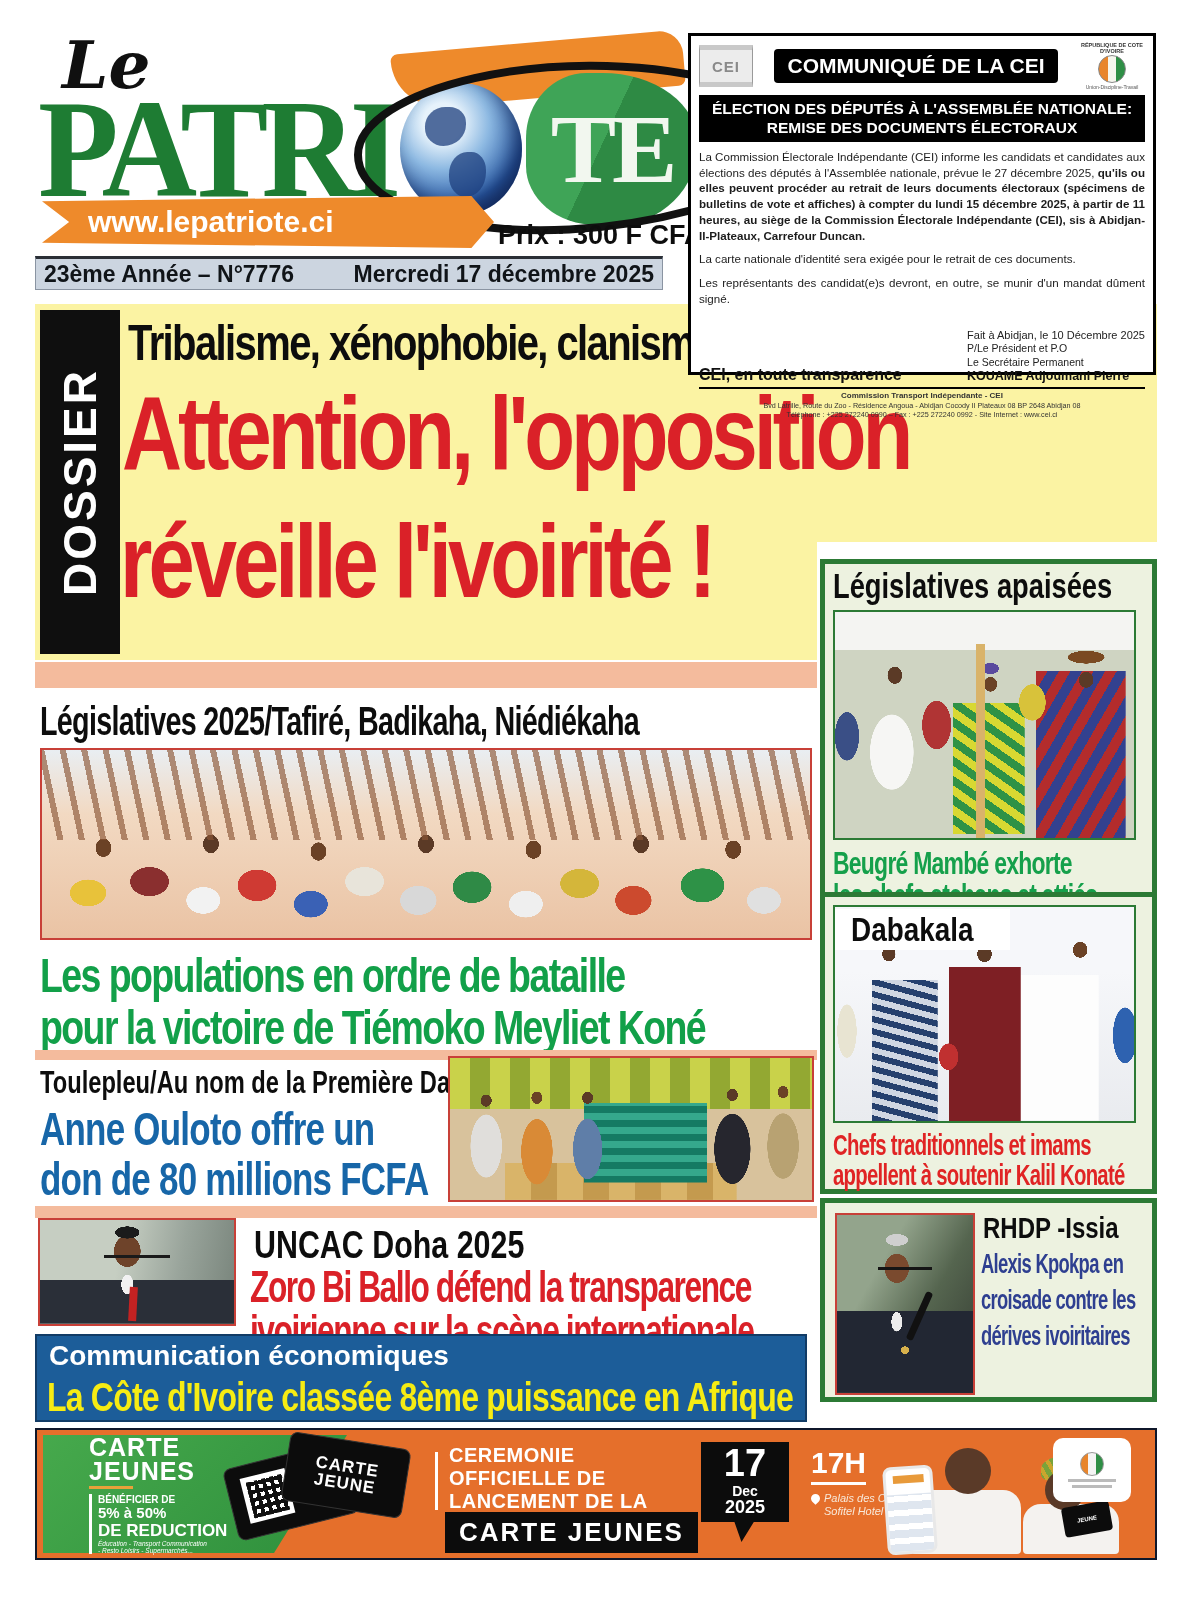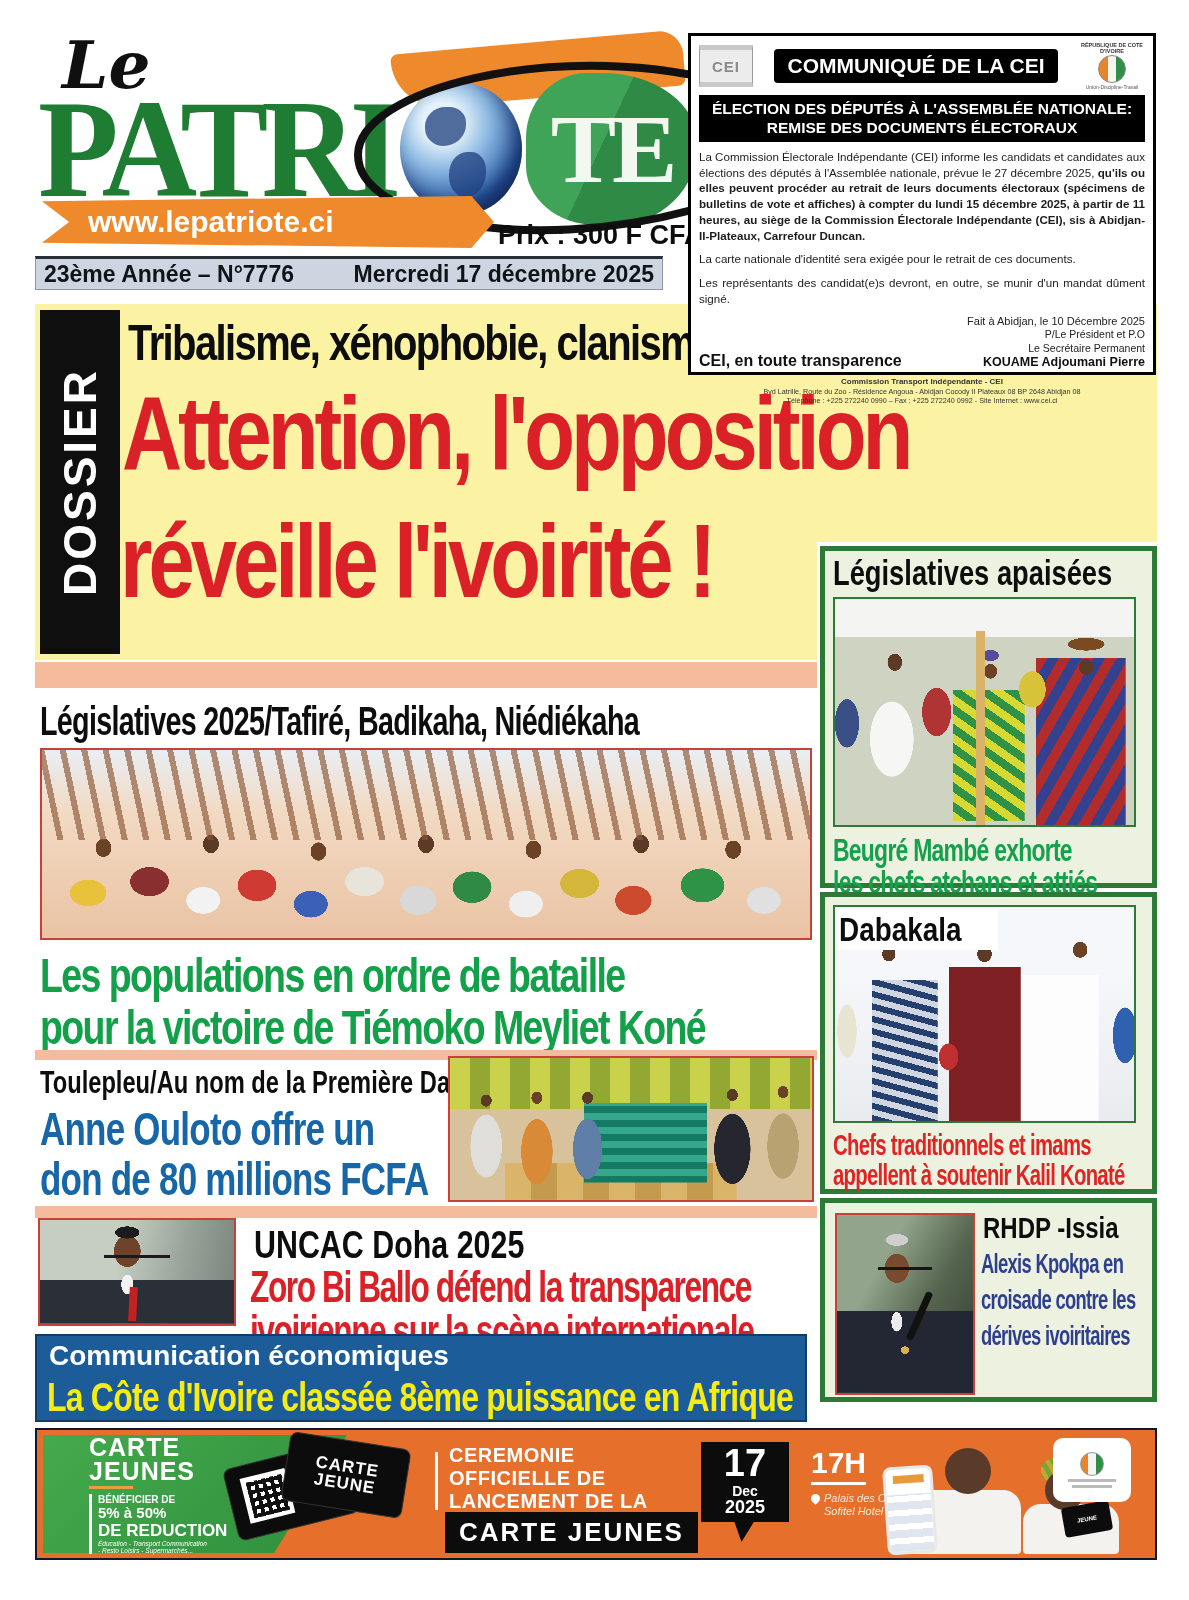--- a/index.html
+++ b/index.html
@@ -52,21 +52,21 @@
   #emblem .rep{font-size:5.5px;font-weight:bold;color:#333;text-align:center;}
   #emblem .circ{width:26px;height:26px;border-radius:50%;margin:1px 0;
     background:linear-gradient(90deg,#e8852c 33%,#f6f6ee 33% 66%,#2f8f46 66%);border:1px solid #888;}
   #emblem .mot{font-size:5px;color:#555;text-align:center;}
   #comm-subject{margin-top:5px;background:#000;color:#fff;text-align:center;
     font-weight:bold;font-size:15.5px;line-height:1.25;padding:4px 4px;}
   #comm-body{margin-top:7px;font-size:11.6px;line-height:1.36;color:#1c1c1c;text-align:justify;}
   #comm-body p{margin:0 0 8px 0;}
   #comm-sig{display:flex;justify-content:space-between;align-items:flex-end;margin-top:2px;}
   #comm-sig .left{font-size:16px;font-weight:bold;color:#111;}
-  #comm-sig .right{text-align:right;line-height:1.25;}
+  #comm-sig .right{text-align:left;line-height:1.25;margin-top:14px;}
   #comm-sig .d{font-size:11px;color:#222;}
   #comm-sig .s{font-size:10.5px;color:#222;}
   #comm-sig .n{font-size:12.5px;font-weight:bold;color:#111;}
   #comm-foot{border-top:2px solid #000;margin-top:3px;padding-top:2px;text-align:center;color:#333;line-height:1.25;}
   #comm-foot .f1{font-size:8px;font-weight:bold;}
   #comm-foot .f2{font-size:7.2px;}
 
   
   #yellow-main{left:35px;top:304px;width:782px;height:356px;background:#fbf3a3;}
   #yellow-ext{left:817px;top:304px;width:340px;height:238px;background:#fbf3a3;z-index:1;}
@@ -196,26 +196,26 @@
       radial-gradient(5px 5px at 50% 76%, #d8b14c 80%, transparent 81%),
       linear-gradient(#222733 0 0),
       linear-gradient(120deg,#93a48c 0 30%, #55654f 60%, #333a31 100%);
     background-size:auto,auto,auto,auto,100% 46%,auto;
     background-position:0 0,0 0,0 0,0 0,50% 100%,0 0;background-repeat:no-repeat;}
   #photo-box3 .mic{position:absolute;left:58%;top:42%;width:7px;height:52px;background:#111;transform:rotate(24deg);border-radius:3px;}
   #photo-box3 .glasses{position:absolute;left:30%;top:26%;width:40%;height:6px;border-bottom:3px solid #151515;}
 
   
   .gbox{position:absolute;left:820px;width:337px;background:#edf2e0;border:5px solid #2c7a35;box-sizing:border-box;}
-  #box1{top:546px;height:342px;} #box2{top:892px;height:302px;} #box3{top:1198px;height:204px;}
+  #box1{top:559px;height:342px;} #box2{top:892px;height:302px;} #box3{top:1198px;height:204px;}
   .gbox .kick1{position:absolute;left:8px;top:2px;}
   .gbox .kick1 span{font-size:35px;font-weight:bold;color:#0d0d0d;transform:scaleX(.78);}
   #box1 .gl1{position:absolute;left:8px;top:282px;} #box1 .gl2{position:absolute;left:8px;top:314px;}
   #box1 .gl1 span,#box1 .gl2 span{font-size:31px;font-weight:bold;color:#15a04b;letter-spacing:-1px;transform:scaleX(.74);}
-  #dab-label{position:absolute;left:10px;top:12px;background:#fff;padding:1px 10px 1px 4px;z-index:3;}
+  #dab-label{position:absolute;left:10px;top:12px;background:#fff;padding:1px 10px 1px 16px;z-index:3;}
   #dab-label span{font-size:34px;font-weight:bold;color:#0d0d0d;transform:scaleX(.82);}
   #box2 .rl1{position:absolute;left:8px;top:232px;} #box2 .rl2{position:absolute;left:8px;top:262px;}
   #box2 .rl1 span,#box2 .rl2 span{font-size:29px;font-weight:bold;color:#e02424;letter-spacing:-1px;transform:scaleX(.7);}
   #box3 .kick3{position:absolute;left:158px;top:8px;}
   #box3 .kick3 span{font-size:30px;font-weight:bold;color:#0d0d0d;transform:scaleX(.8);}
   #box3 .nl{position:absolute;left:156px;}
   #box3 .nl span{font-size:27px;font-weight:bold;color:#2e3f90;letter-spacing:-1px;transform:scaleX(.68);}
 
   
   #banner{left:35px;top:1428px;width:1122px;height:132px;background:#e56f2b;border:2px solid #0f172a;box-sizing:border-box;}

